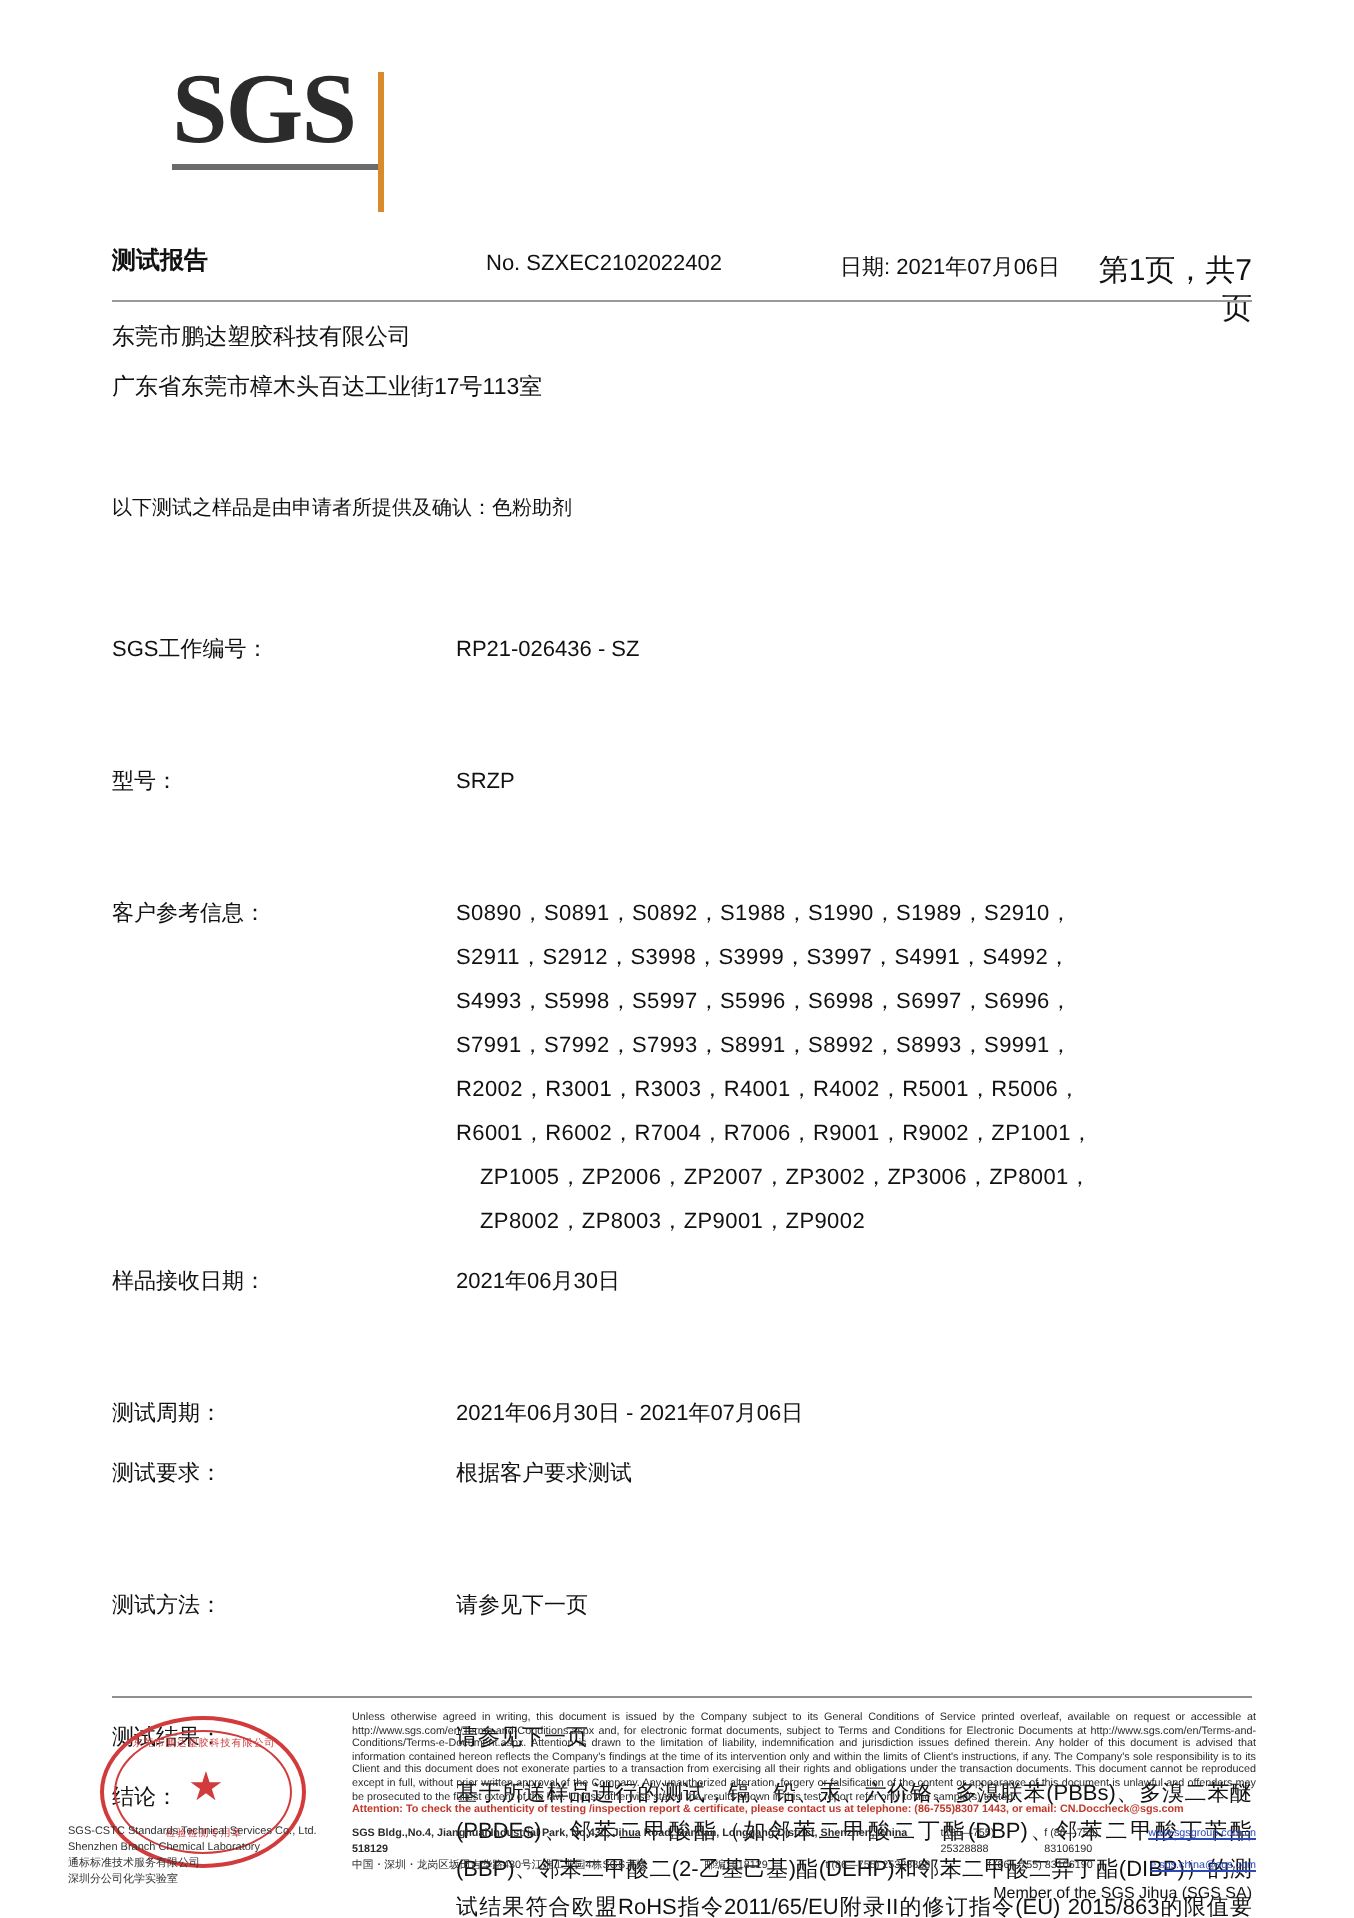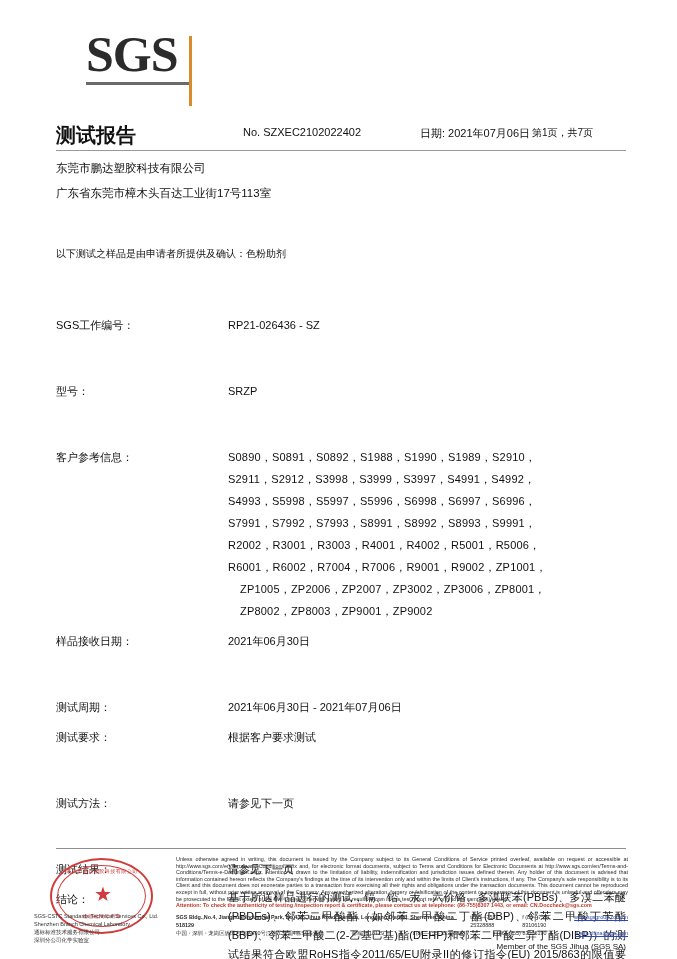--- a/index.html
+++ b/index.html
@@ -60,45 +60,46 @@
     position: absolute;
     left: 56px;
     top: 122px;
     width: 570px;
     height: 26px;
   }
   .report-title {
     position: absolute;
     left: 0px;
     top: 0px;
-    font-size: 20px;
+    font-size: 12px;
     font-weight: bold;
     color: #111;
   }
   .report-no {
     position: absolute;
     left: 172px;
     top: 4px;
     font-size: 11px;
     color: #111;
     padding-left: 15px;
   }
   .report-date {
     position: absolute;
     left: 364px;
     top: 4px;
     font-size: 11px;
     color: #111;
   }
   .report-page {
     position: absolute;
-    left: 476px;
+    left: 490px;
     top: 4px;
-    font-size: 10px;
-    color: #111;
+    font-size: 15px;
+    color: #111;
+    text-align: right;
   }
   .title-underline {
     position: absolute;
     left: 56px;
     top: 150px;
     width: 570px;
     height: 1px;
     background: #9a9a9a;
   }
 

